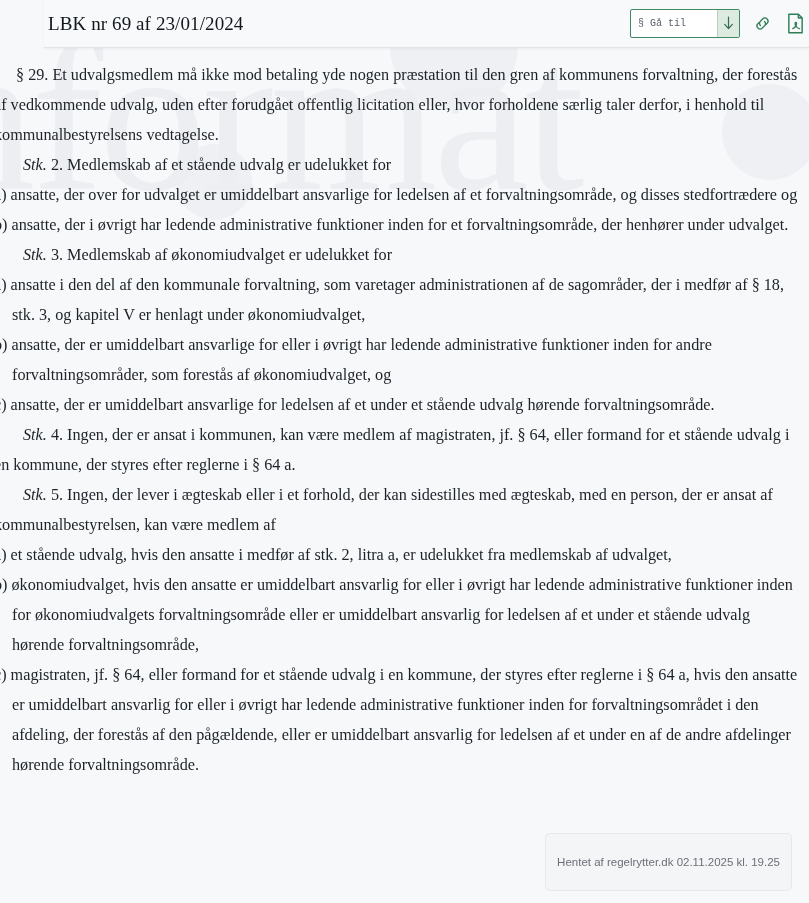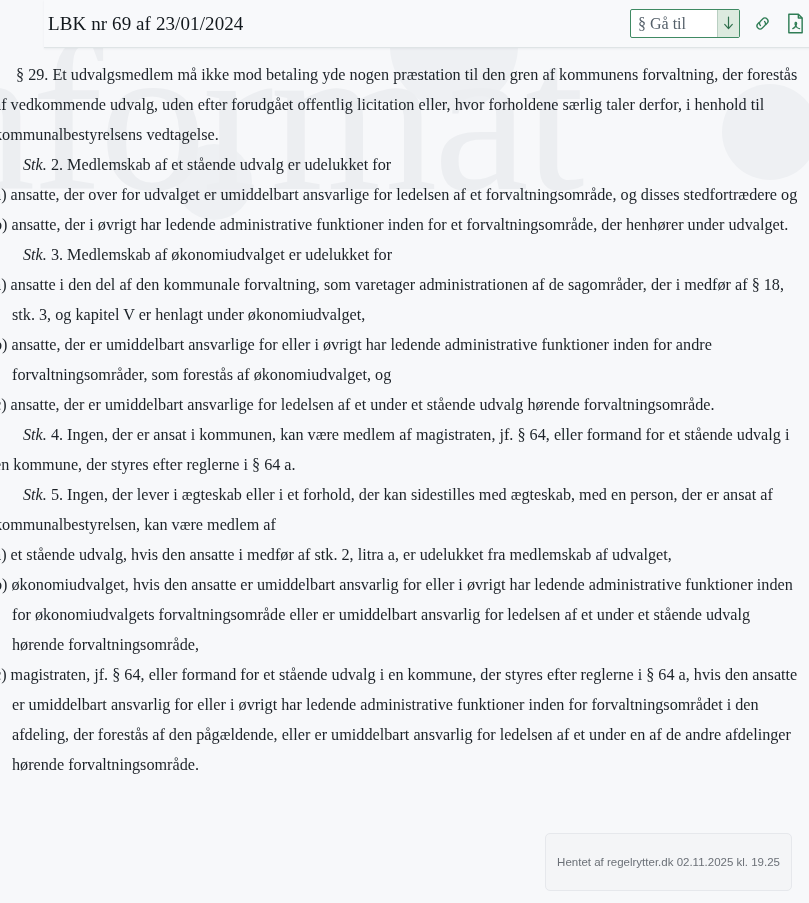--- a/index.html
+++ b/index.html
@@ -85,22 +85,22 @@
     border: 1px solid #3f8a63;
     border-radius: 2px;
     background: #ffffff;
     overflow: hidden;
   }
   #goto-input {
     width: 74px;
     border: none;
     outline: none;
     background: transparent;
-    font-family: Liberation Serif, serif;
-    font-size: 16px;
+    font-family: Liberation Mono, monospace;
+    font-size: 10px;
     color: #a16207;
     padding: 0 5px 0 7px;
   }
   #goto-input::placeholder { color: #55606a; opacity: 1; }
   #goto-dropdown-button {
     width: 22px;
     border: none;
     border-left: 1px solid #b9cfc2;
     background: #dceadf;
     cursor: pointer;

